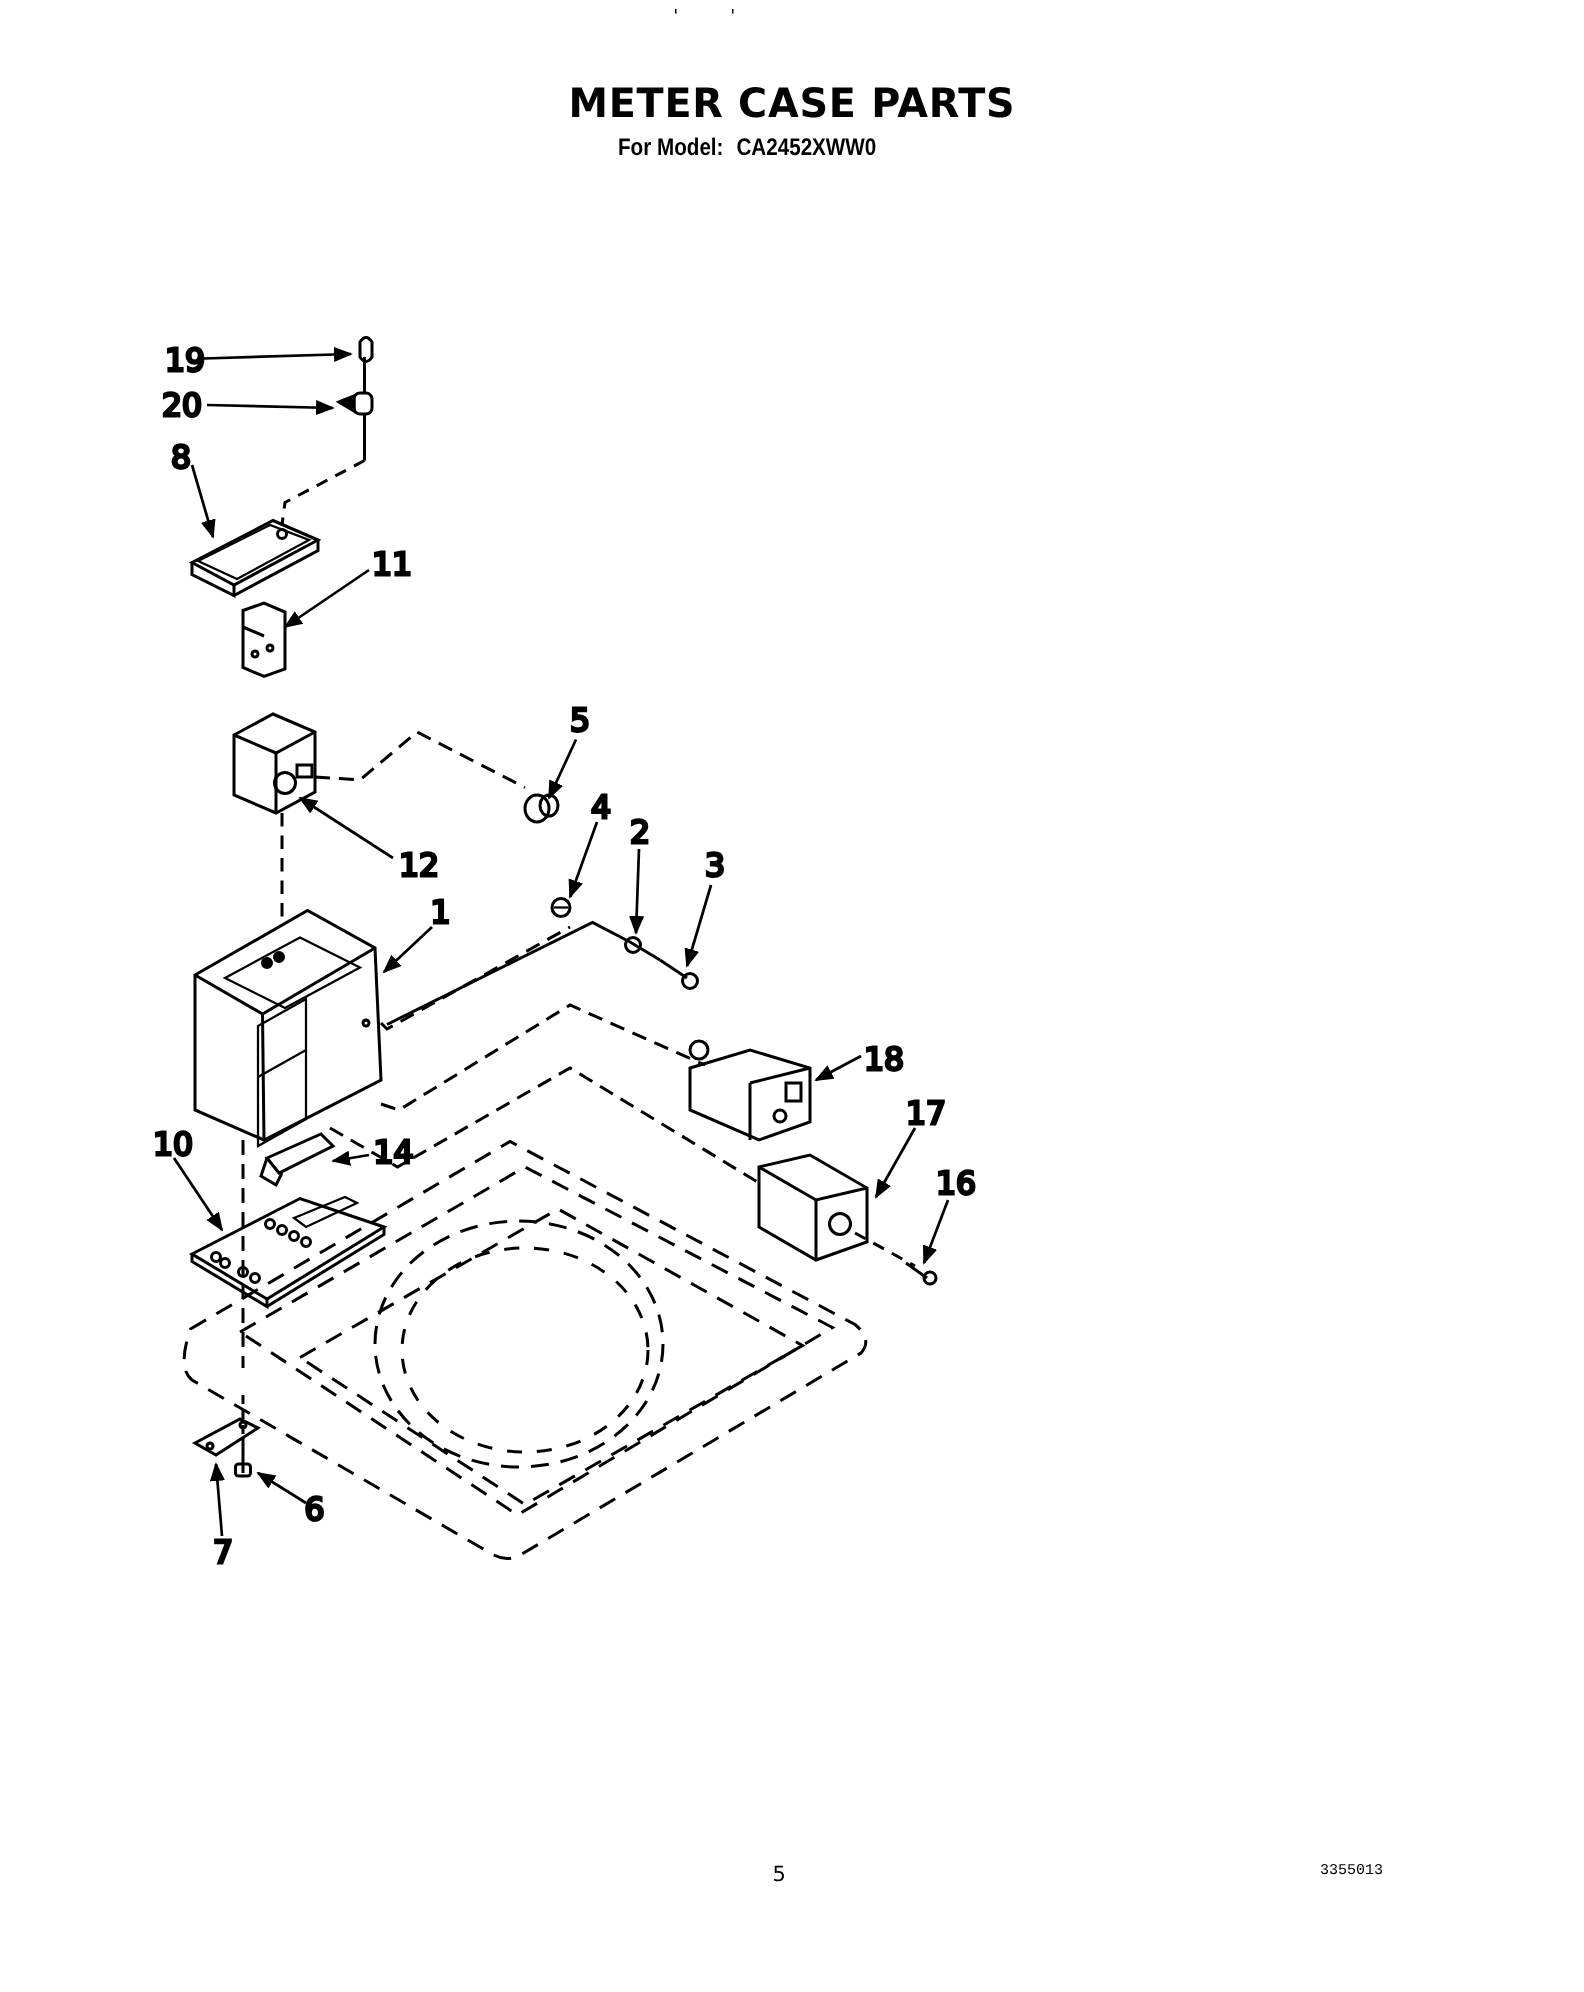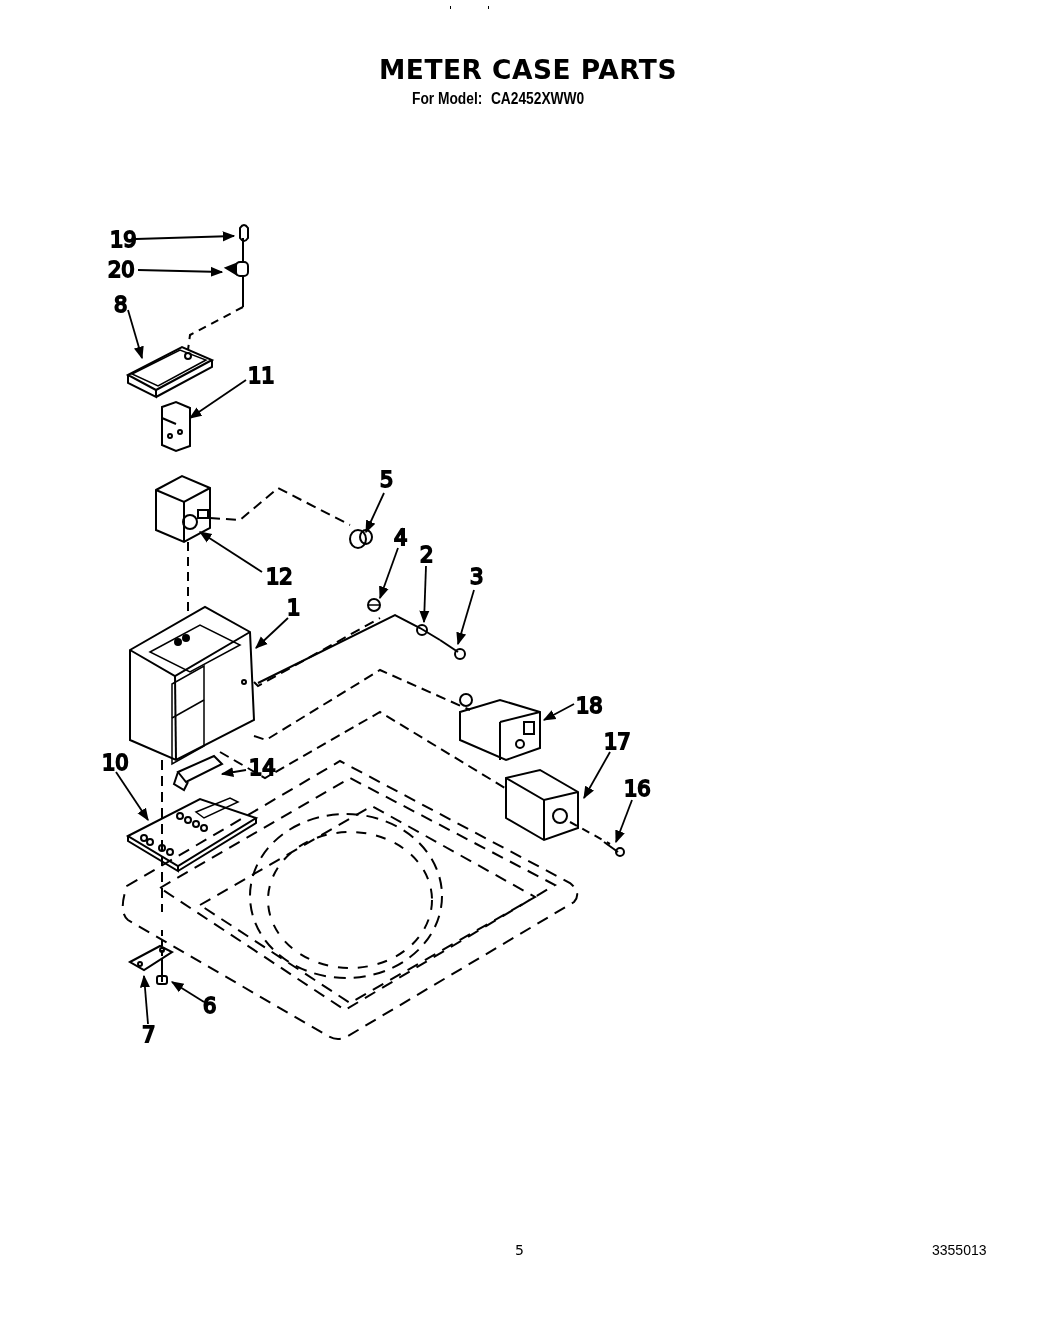--- a/index.html
+++ b/index.html
@@ -1,21 +1,21 @@
 <!DOCTYPE html>
 <html><head>
 <meta charset="utf-8">
 <style>
   html, body { margin: 0; padding: 0; background: #ffffff; }
   body { width: 1056px; height: 1328px; position: relative; overflow: hidden; font-family: "Liberation Sans", sans-serif; color: #000; }
   .title { position: absolute; left: 0; width: 1056px; top: 54px; text-align: center; font-family: "DejaVu Sans", sans-serif; font-weight: bold; font-size: 27px; letter-spacing: 0.5px; transform: scaleX(0.98); }
   .subtitle { position: absolute; left: 412px; top: 90px; font-family: "Liberation Sans", sans-serif; font-weight: bold; font-size: 16px; transform: scaleX(0.86); transform-origin: left top; white-space: nowrap; }
   .subtitle .model { margin-left: 10px; }
   .footer-page { position: absolute; left: 515px; top: 1242px; font-family: "DejaVu Sans", sans-serif; font-size: 14px; }
-  .footer-doc { position: absolute; left: 932px; top: 1242px; font-family: Liberation Sans, sans-serif; font-size: 14px; }
+  .footer-doc { position: absolute; left: 880px; top: 1242px; font-family: Liberation Mono, monospace; font-size: 10px; }
   .tick { position: absolute; top: 6px; width: 1px; height: 3px; background: #000; }
   svg.diagram { position: absolute; left: 0; top: 0; }
   .callout { font-family: "DejaVu Sans", sans-serif; font-size: 21px; fill: #000; }
 </style>
 </head>
 <body>
 
 <div class="tick" style="left:450px;"></div>
 <div class="tick" style="left:488px;"></div>
 

